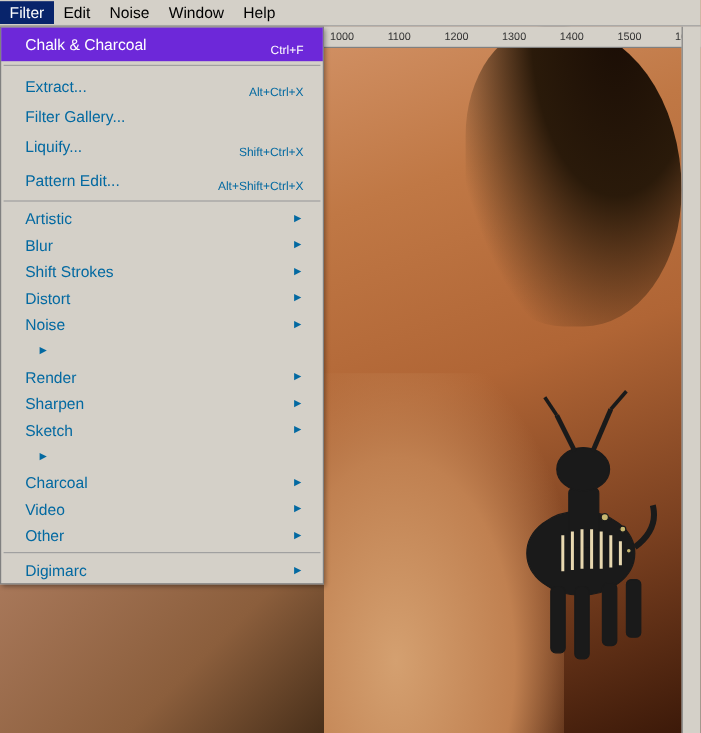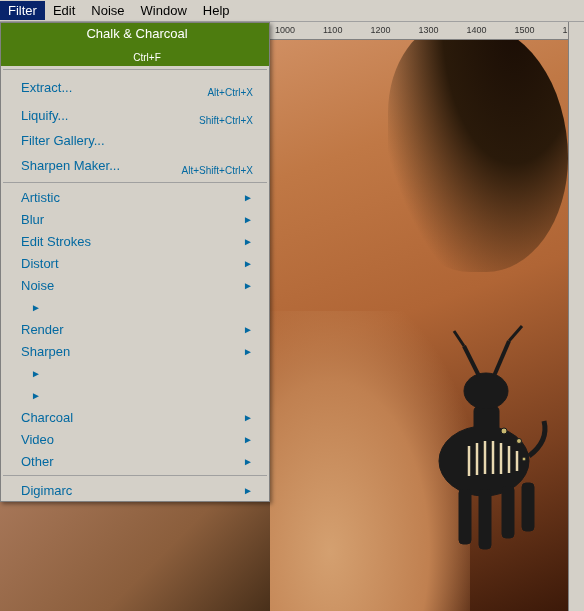--- a/index.html
+++ b/index.html
@@ -56,23 +56,22 @@
       align-items: center;
       justify-content: space-between;
       padding: 3px 16px 3px 20px;
       cursor: pointer;
       color: #0369a1;
       white-space: nowrap;
       min-height: 22px;
     }
 
     .menu-item.highlighted {
-      background: #4d7c0f;
+      background: #6d28d9;
       color: #fff;
-      flex-direction: column;
     }
 
     .menu-item .label {
       flex: 1;
     }
 
     .menu-item .shortcut {
       color: inherit;
       font-size: 10px;
       margin-left: 20px;
@@ -208,48 +207,48 @@
   </div>
 
   <div class="menu-separator"></div>
 
   <div class="menu-item">
     <span class="label">Extract...</span>
     <span class="shortcut">Alt+Ctrl+X</span>
   </div>
 
   <div class="menu-item">
+    <span class="label">Filter Gallery...</span>
+    <span class="shortcut"></span>
+  </div>
+
+  <div class="menu-item">
     <span class="label">Liquify...</span>
     <span class="shortcut">Shift+Ctrl+X</span>
   </div>
 
   <div class="menu-item">
-    <span class="label">Filter Gallery...</span>
-    <span class="shortcut"></span>
-  </div>
-
-  <div class="menu-item">
-    <span class="label">Sharpen Maker...</span>
+    <span class="label">Pattern Edit...</span>
     <span class="shortcut">Alt+Shift+Ctrl+X</span>
   </div>
 
   <div class="menu-separator"></div>
 
   <div class="menu-item">
     <span class="label">Artistic</span>
     <span class="arrow">►</span>
   </div>
 
   <div class="menu-item">
     <span class="label">Blur</span>
     <span class="arrow">►</span>
   </div>
 
   <div class="menu-item">
-    <span class="label">Edit Strokes</span>
+    <span class="label">Shift Strokes</span>
     <span class="arrow">►</span>
   </div>
 
   <div class="menu-item">
     <span class="label">Distort</span>
     <span class="arrow">►</span>
   </div>
 
   <div class="menu-item">
     <span class="label">Noise</span>
@@ -264,20 +263,21 @@
     <span class="label">Render</span>
     <span class="arrow">►</span>
   </div>
 
   <div class="menu-item">
     <span class="label">Sharpen</span>
     <span class="arrow">►</span>
   </div>
 
   <div class="menu-item">
+    <span class="label">Sketch</span>
     <span class="arrow">►</span>
   </div>
 
   <div class="menu-item">
     <span class="arrow">►</span>
   </div>
 
   <div class="menu-item">
     <span class="label">Charcoal</span>
     <span class="arrow">►</span>

